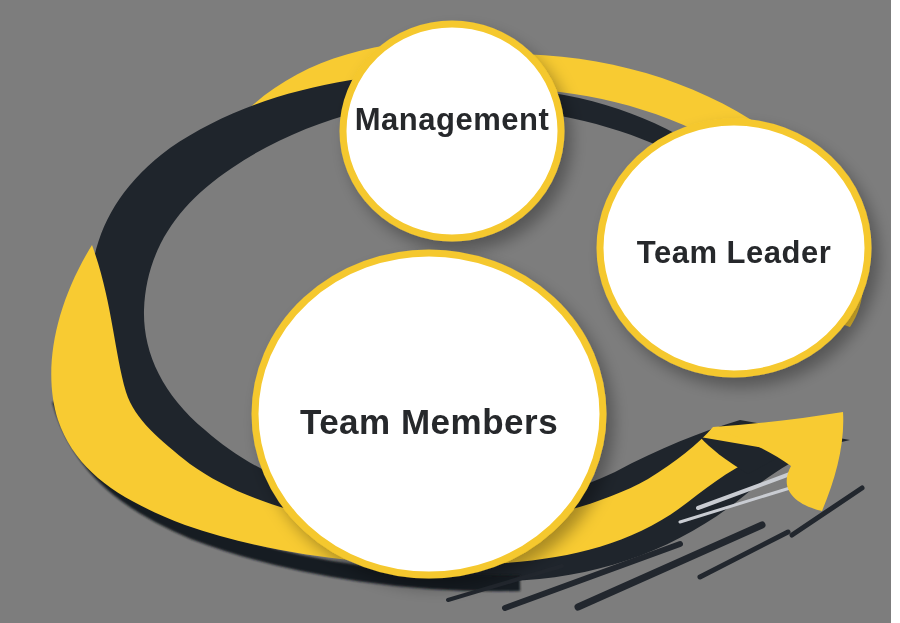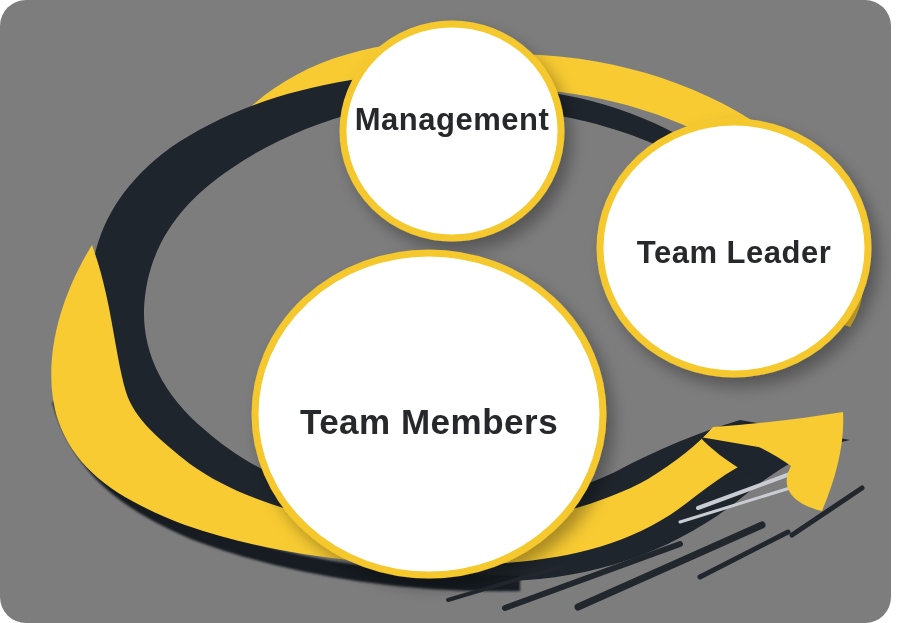--- a/index.html
+++ b/index.html
@@ -1,17 +1,17 @@
 <!DOCTYPE html>
 <html><head>
 <meta charset="utf-8">
 <style>
   html, body { margin: 0; padding: 0; }
   body { width: 900px; height: 623px; font-family: "Liberation Sans", sans-serif; }
-  .stage { position: relative; width: 891px; height: 623px; overflow: hidden; border-radius: 26px; }
+  .stage { position: relative; width: 891px; height: 623px; overflow: hidden; }
   .stage svg { display: block; }
   .node-label {
     font-family: "Liberation Sans", "DejaVu Sans", sans-serif;
     font-weight: 700;
     letter-spacing: 0.5px;
   }
 </style>
 </head>
 <body>
 

